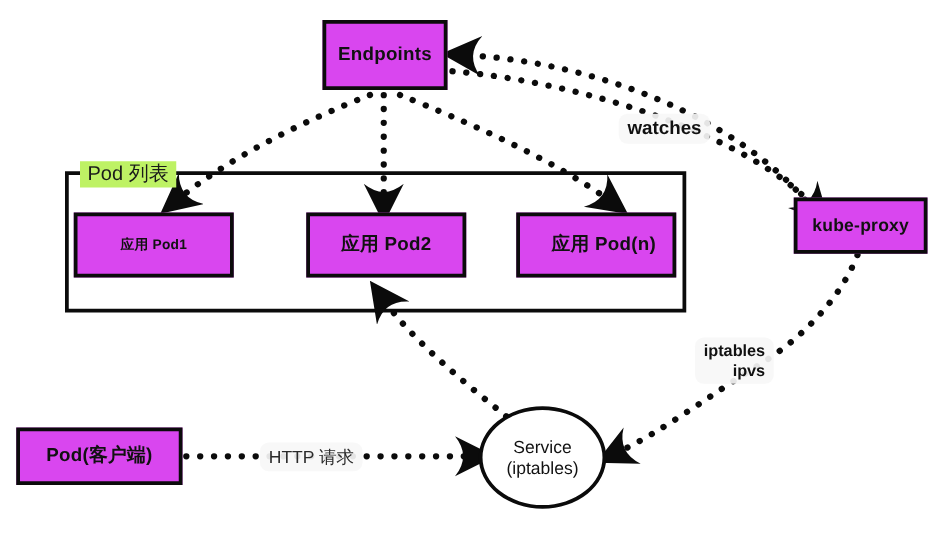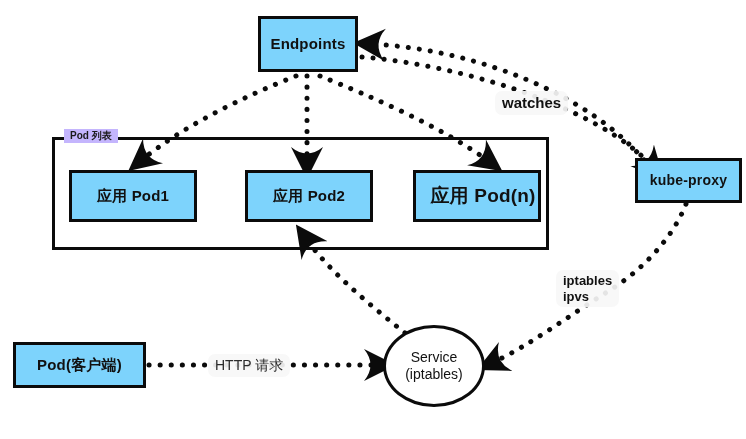--- a/index.html
+++ b/index.html
@@ -20,21 +20,21 @@
     left: 0;
     top: 0;
     width: 746px;
     height: 439px;
     pointer-events: none;
   }
   .node-box {
     position: absolute;
     box-sizing: border-box;
     border: 3px solid #0b0b0b;
-    background: #7dd3fc;
+    background: #d946ef;
     display: flex;
     align-items: center;
     justify-content: center;
     text-align: center;
     font-weight: bold;
     color: #111111;
     letter-spacing: 0.2px;
     line-height: 1.15;
   }
   .node-circle {
@@ -52,26 +52,26 @@
     line-height: 1.25;
   }
   .group-frame {
     position: absolute;
     box-sizing: border-box;
     border: 3px solid #0b0b0b;
     background: transparent;
   }
   .group-label {
     position: absolute;
-    background: #c4b5fd;
+    background: #bef264;
     padding: 0 6px;
-    font-size: 10px;
+    font-size: 16px;
     color: #1a1a1a;
     white-space: nowrap;
-    font-weight: bold;
+    font-weight: normal;
   }
   .edge-label {
     position: absolute;
     box-sizing: border-box;
     background: rgba(247,247,247,0.92);
     border-radius: 7px;
     padding: 3px 7px;
     font-weight: bold;
     color: #111111;
     white-space: nowrap;
@@ -118,45 +118,45 @@
   <div class="group-label" style="left:64px; top:129px;">Pod 列表</div>
 
   <div class="node-box" style="left:258px; top:16px; width:100px; height:56px; font-size:15px;">
     <span>Endpoints</span>
   </div>
 
   <div class="node-box" style="left:635px; top:158px; width:107px; height:45px; font-size:14px;text-align:center;">
     <span>kube-proxy</span>
   </div>
 
-  <div class="node-box" style="left:69px; top:170px; width:128px; height:52px; font-size:15px;">
+  <div class="node-box" style="left:59px; top:170px; width:128px; height:52px; font-size:11px;">
     <span>应用 Pod1</span>
   </div>
   <div class="node-box" style="left:245px; top:170px; width:128px; height:52px; font-size:15px;">
     <span>应用 Pod2</span>
   </div>
-  <div class="node-box" style="left:413px; top:170px; width:128px; height:52px; font-size:19px;padding-left:12px;">
+  <div class="node-box" style="left:413px; top:170px; width:128px; height:52px; font-size:15px;padding-left:12px;">
     <span>应用 Pod(n)</span>
   </div>
 
   <div class="node-box" style="left:13px; top:342px; width:133px; height:46px; font-size:15px;">
     <span>Pod(客户端)</span>
   </div>
 
   <div class="node-circle" style="left:383px; top:325px; width:102px; height:82px; font-size:14px;">
     <span>Service</span>
     <span>(iptables)</span>
   </div>
 
   <div class="edge-label" style="left:495px; top:54px; font-size:15px;margin-top:37px;">
     <span>watches</span>
   </div>
 
   <div class="edge-label" style="left:556px; top:270px; font-size:13px;">
     <div>iptables</div>
-    <div style="text-align:left;">ipvs</div>
+    <div style="text-align:right;">ipvs</div>
   </div>
 
   <div class="edge-label plain" style="left:208px; top:354px; font-size:14px;">
     <span>HTTP 请求</span>
   </div>
 
 </div>
 
 </body></html>

